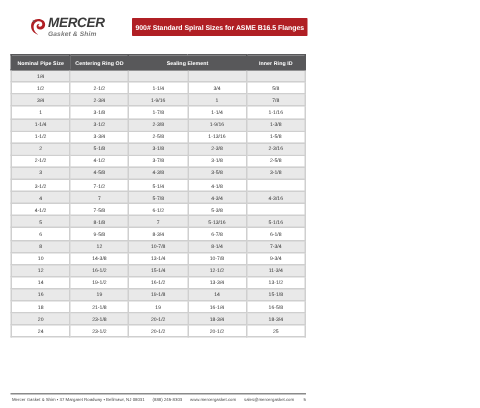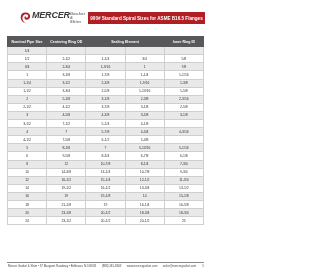--- a/index.html
+++ b/index.html
@@ -35,20 +35,21 @@
   }
   .logo-mark{
     width:11px;height:12px;
     flex:0 0 11px;
     position:relative;
     margin-right:1px;
   }
   .logo-mark svg{display:block;}
   .logo-text{
     display:flex;
+    flex-direction:column;
     line-height:1;
   }
   .logo-name{
     font-size:9px;
     font-weight:bold;
     font-style:italic;
     color:#3b3b3b;
     letter-spacing:-0.2px;
   }
   .logo-sub{

